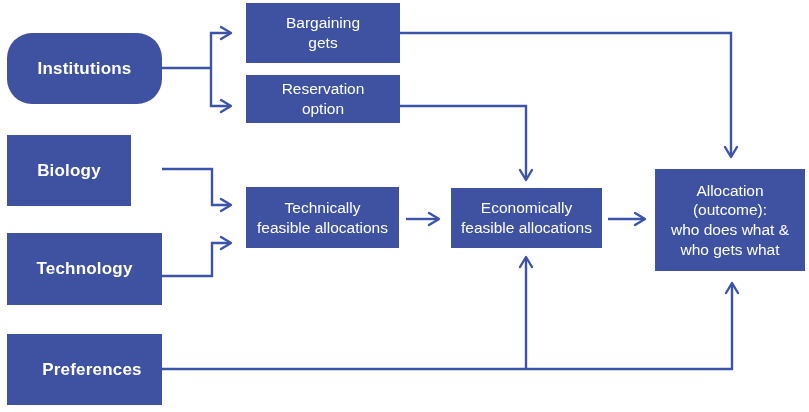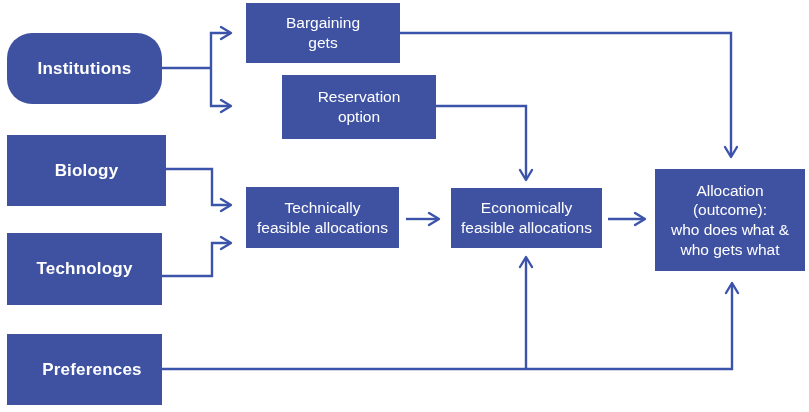--- a/index.html
+++ b/index.html
@@ -51,26 +51,26 @@
     font-size: 17px;
     letter-spacing: 0.2px;
   }
   .node.stage {
     font-weight: 400;
     font-size: 15.5px;
     line-height: 1.26;
   }
   
   .n-institutions { left: 7px;   top: 33px;  width: 155px; height: 71px; border-radius: 25px; }
-  .n-biology      { left: 7px;   top: 135px; width: 159px; height: 71px; }
+  .n-biology      { left: 7px;   top: 135px; width: 124px; height: 71px; }
   .n-technology   { left: 7px;   top: 233px; width: 155px; height: 72px; }
   .n-preferences  { left: 7px;   top: 334px; width: 155px; height: 71px; padding-left: 15px; }
   
   .n-bargaining   { left: 246px; top: 3px;   width: 154px; height: 60px; }
-  .n-reservation  { left: 246px; top: 75px;  width: 154px; height: 64px; margin-left: 36px; }
+  .n-reservation  { left: 246px; top: 75px;  width: 154px; height: 48px; }
   .n-technically  { left: 246px; top: 187px; width: 153px; height: 61px; }
   
   .n-economically { left: 451px; top: 188px; width: 151px; height: 60px; }
   .n-allocation   { left: 655px; top: 169px; width: 150px; height: 102px; }
 </style>
 </head>
 <body>
 
 <div class="canvas">
 

